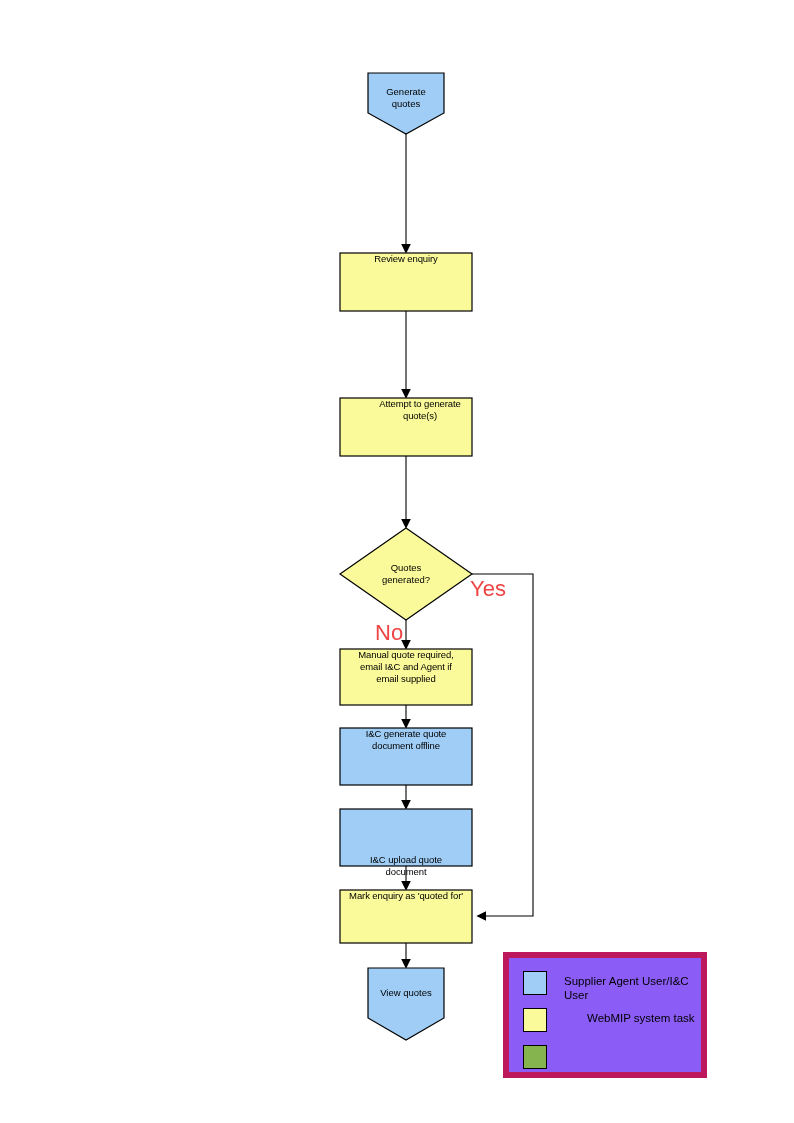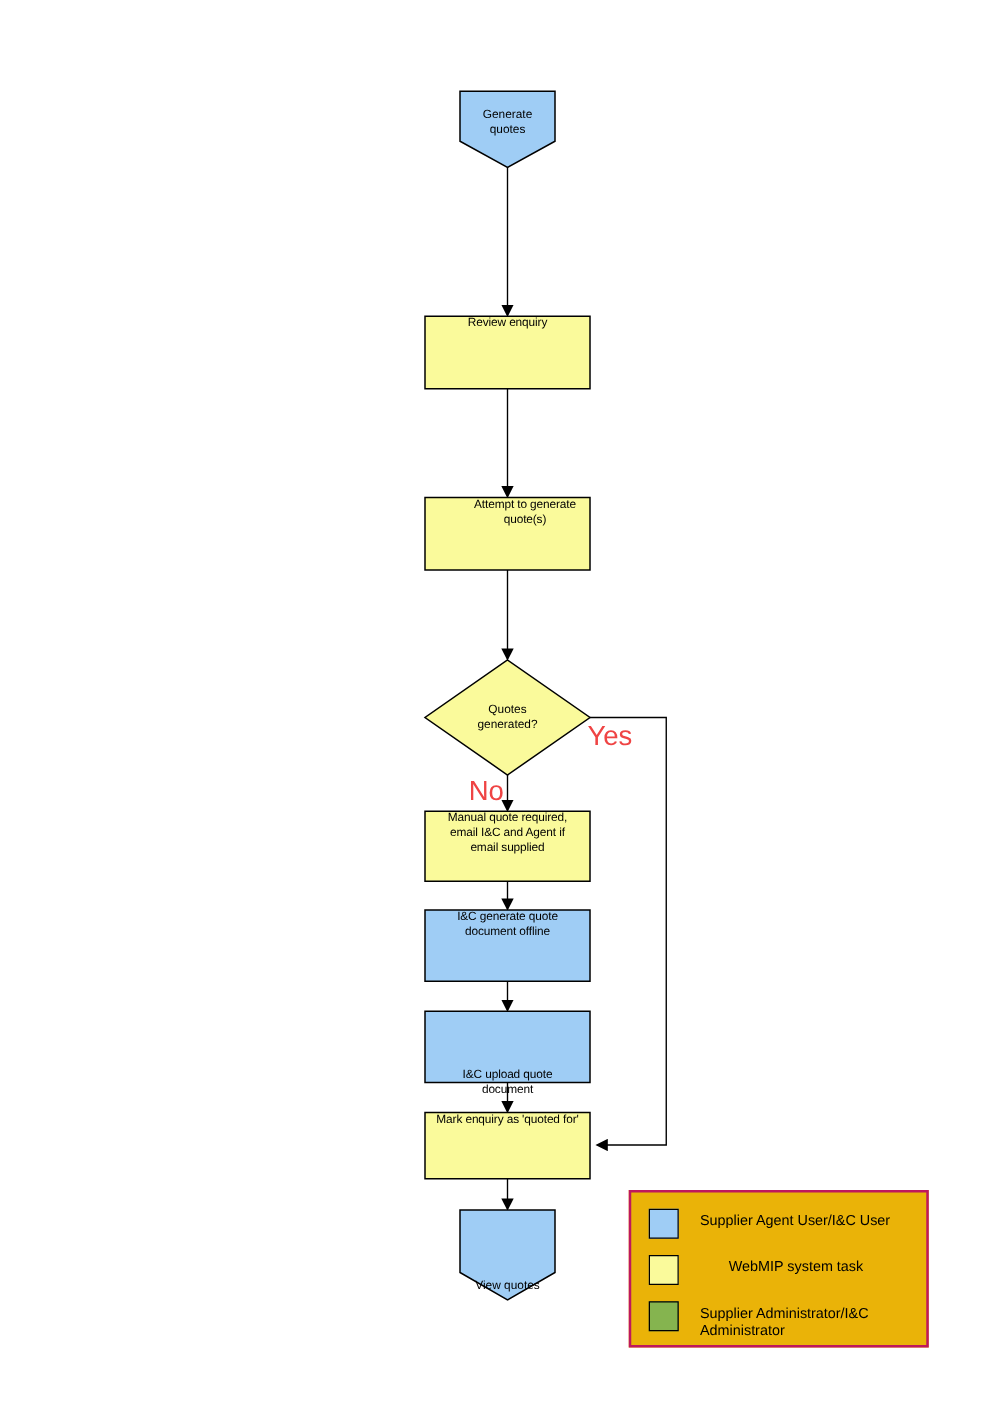--- a/index.html
+++ b/index.html
@@ -70,24 +70,24 @@
     line-height: 22px;
     color: #ef4444;
     z-index: 4;
     white-space: nowrap;
   }
   
   #legend {
     position: absolute;
     left: 503px;
     top: 952px;
-    width: 240px;
+    width: 204px;
     height: 126px;
-    border: 2px solid #be185d;
-    background: #eab308;
+    border: 6px solid #be185d;
+    background: #8b5cf6;
     box-sizing: border-box;
     z-index: 5;
   }
   .legend-row {
     position: absolute;
     left: 14px;
     display: flex;
     align-items: flex-start;
   }
   .legend-swatch {
@@ -183,35 +183,33 @@
 
 <div class="node" style="left:340px; top:809px; width:132px; height:57px;margin-top:45px;">
   <span>I&amp;C upload quote
 document</span>
 </div>
 
 <div class="node" style="left:340px; top:890px; width:132px; height:70px;">
   <span>Mark enquiry as 'quoted for'</span>
 </div>
 
-<div class="pent-label" style="left:368px; top:968px; width:76px; height:50px;margin-top:36px;">
+<div class="pent-label" style="left:368px; top:968px; width:76px; height:50px;">
   <span>View quotes</span>
 </div>
 
 <div class="branch-label" style="left:470px; top:578px;">Yes</div>
 
 <div class="branch-label" style="left:375px; top:622px;">No</div>
 
 <div id="legend">
   <div class="legend-row" style="top:13px;">
     <span class="legend-swatch sw-blue"></span>
     <span class="legend-text">Supplier Agent User/I&amp;C User</span>
   </div>
   <div class="legend-row" style="top:50px;gap:23px;">
     <span class="legend-swatch sw-yellow"></span>
     <span class="legend-text">WebMIP system task</span>
   </div>
   <div class="legend-row" style="top:87px;">
     <span class="legend-swatch sw-green"></span>
-    <span class="legend-text">Supplier Administrator/I&amp;C
-Administrator</span>
   </div>
 </div>
 
 </body></html>

